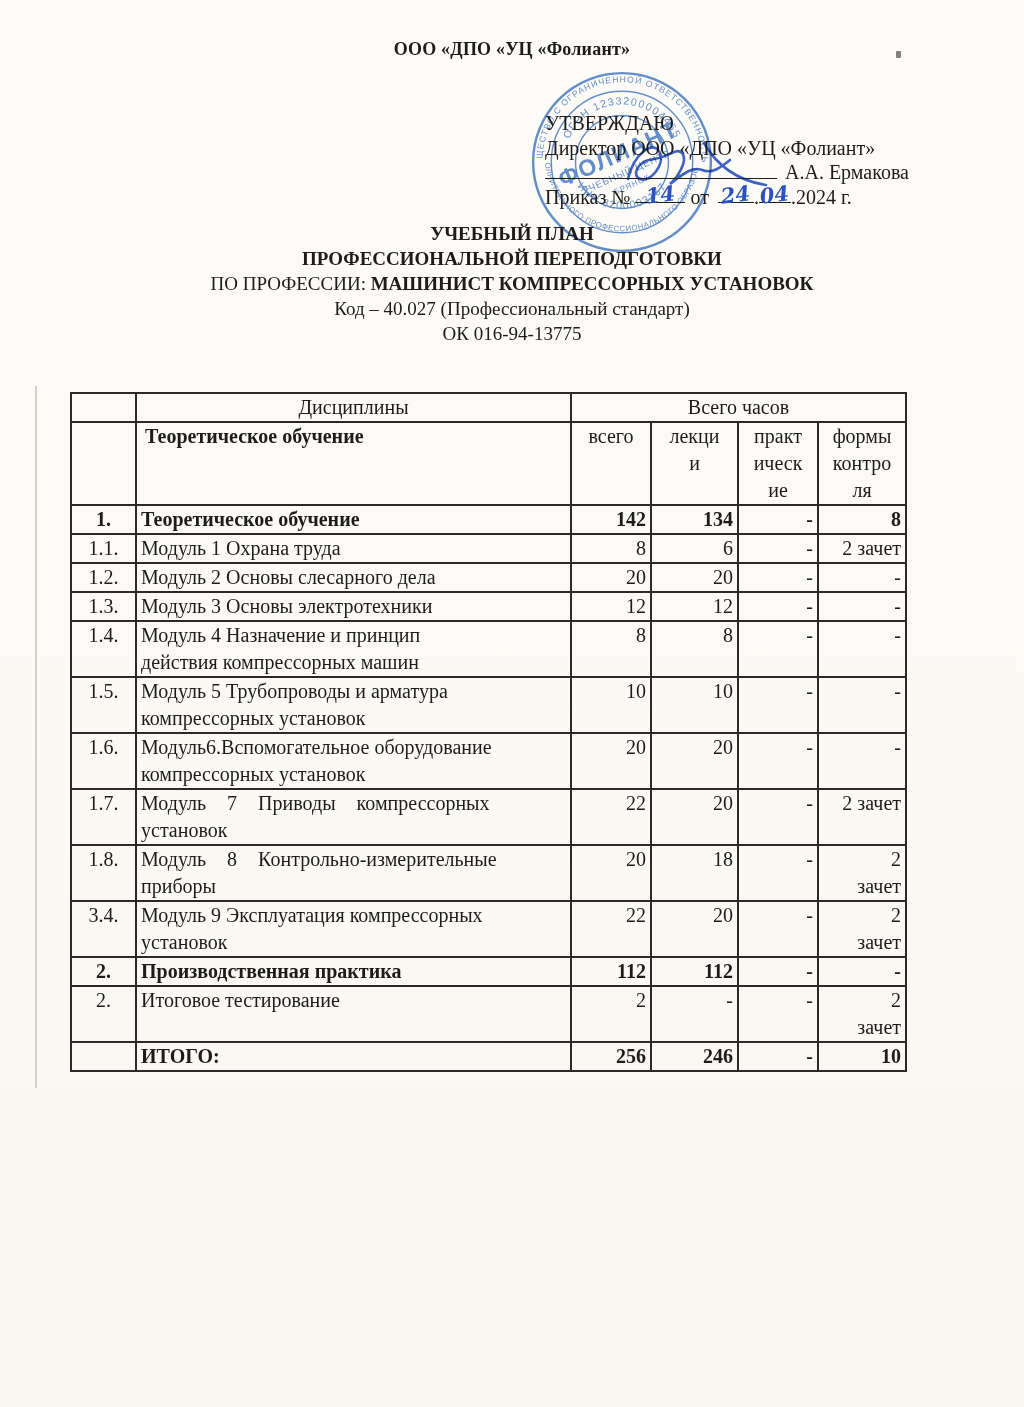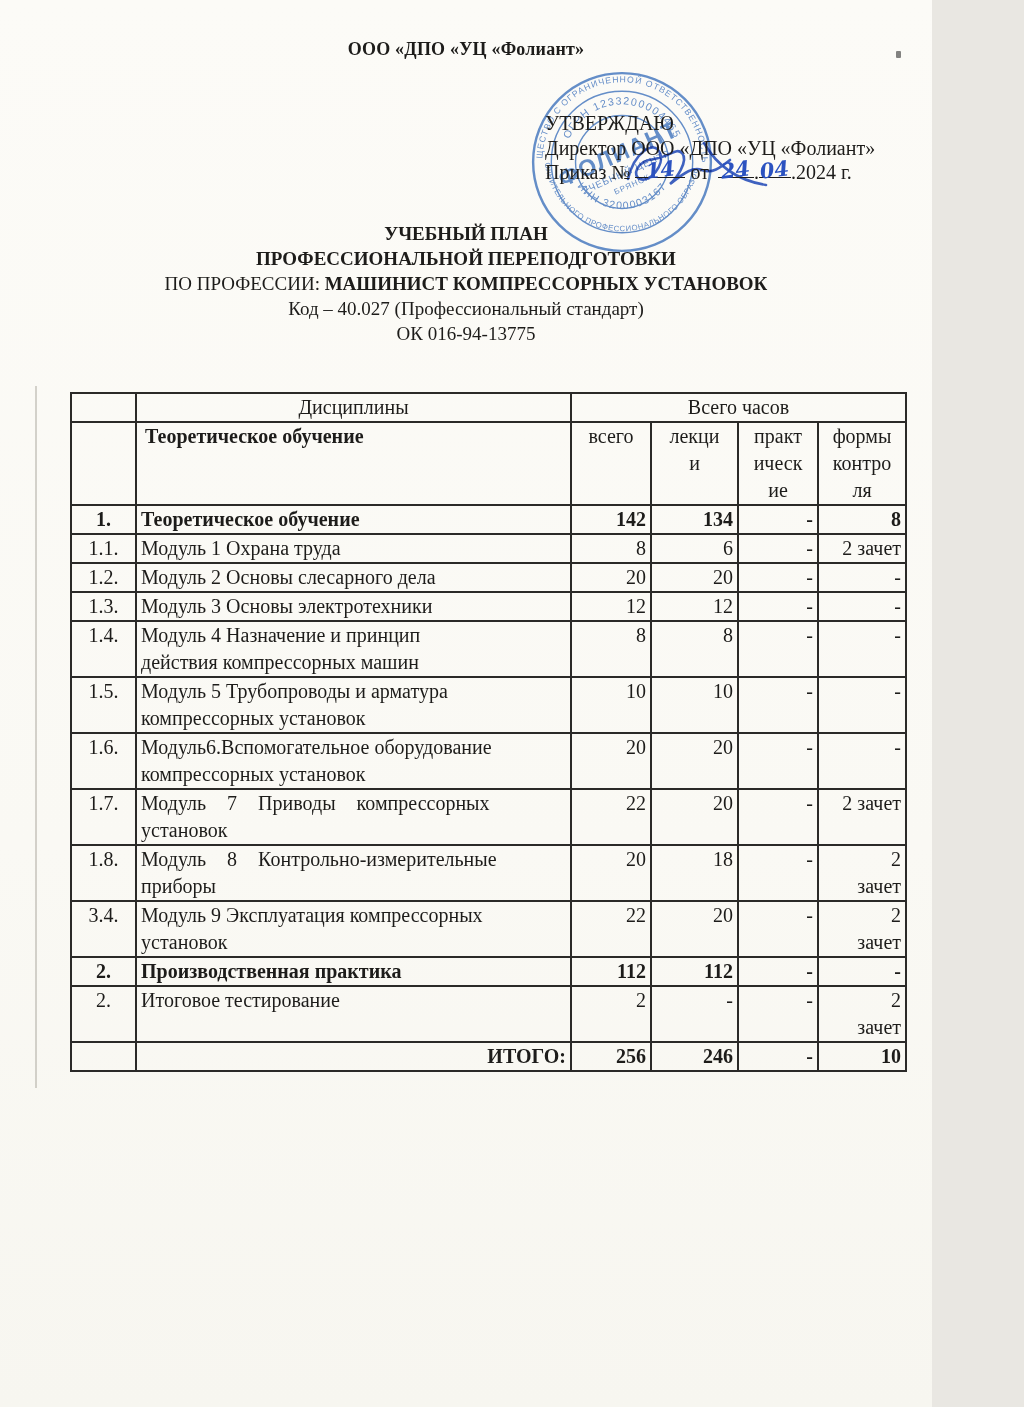--- a/index.html
+++ b/index.html
@@ -2,21 +2,21 @@
 <html style="--paper: #fbfaf6; --ink: #1d1c1a; --stamp-blue: #4a7cc7; --signature-blue: #2b52c0; --table-border: #2b2a28;"><head>
 <meta charset="utf-8">
 <style>
   :root{
     --paper:#fbfaf6; --ink:#1d1c1a; --stamp-blue:#4a7cc7;
     --signature-blue:#2b52c0; --table-border:#2b2a28;
   }
   *{box-sizing:border-box; margin:0; padding:0;}
   html,body{width:1024px; height:1407px;}
   body{background:#e9e7e2; font-family:"Liberation Serif","DejaVu Serif",serif; color:var(--ink);}
-  .page{position:relative; width:932px; height:1407px; overflow:hidden;
+  .page{position:relative; width:1024px; height:1407px; overflow:hidden;
         background:linear-gradient(180deg,#fcfbf7 0%, #faf9f4 60%, #f7f6f0 100%);}
 
   .org-header{position:absolute; top:39px; left:0; width:100%; text-align:center;
               font-weight:bold; font-size:18px; letter-spacing:.2px;}
 
   .speck{position:absolute; left:896px; top:51px; width:5px; height:7px;
          background:#5a5a58; opacity:.75; border-radius:1px;}
 
   .scan-line{position:absolute; left:35px; top:386px; width:2px; height:702px;
              background:#b3afa6; opacity:.55;}
@@ -56,21 +56,21 @@
              vertical-align:top; line-height:27px; padding:0 4px; font-weight:normal;}
   table.plan .h1 th{height:26px; text-align:center;}
   table.plan .h2 th{height:80px; text-align:center; white-space:pre-line;}
   table.plan .h2 th.theory{text-align:left; padding-left:8px; font-weight:bold;}
   td.c-num{text-align:center;}
   td.c-name{text-align:left; padding-left:8px; white-space:pre-line;}
   td.c-name.justify{word-spacing:16px;}
   td.c-total, td.c-lect, td.c-pract, td.c-ctrl{text-align:right; white-space:pre-line;}
   tr.bold-row td{font-weight:bold;}
   tfoot td{font-weight:bold; height:28px;}
-  tfoot td.center{text-align:right;border-radius:8px;}
+  tfoot td.center{text-align:left;border-radius:8px;}
 </style>
 </head>
 <body>
 
 <div class="page">
 
   <div class="org-header">ООО «ДПО «УЦ «Фолиант»</div>
   <div class="speck"></div>
 
   <svg class="stamp" width="202" height="202" viewBox="0 0 200 200">
@@ -109,20 +109,23 @@
   <svg class="signature" width="170" height="64" viewBox="0 0 170 64">
     <g fill="none" stroke="var(--signature-blue)" stroke-width="2.6" stroke-linecap="round">
       <path d="M16,46 C22,20 42,6 48,20 C53,32 38,50 28,46 C20,43 24,28 42,26 C58,24 64,14 70,20 C77,28 64,46 58,51 C70,42 80,33 90,37 C100,41 108,35 118,27"></path>
       <path d="M92,10 C100,24 116,46 154,52"></path>
     </g>
   </svg>
 
   <div class="approval">
     <div>УТВЕРЖДАЮ</div>
     <div>Директор ООО «ДПО «УЦ «Фолиант»</div>
+    <div class="sig-row">
+      <span class="uline"></span><span>А.А. Ермакова</span>
+    </div>
     <div class="order-row">
       <span>Приказ №</span>
       <span class="uline u-num"><span class="hw">14</span></span>
       <span>от</span>
       <span class="uline u-day"><span class="hw">24</span></span><span>.</span><span class="uline u-mon"><span class="hw">04</span></span><span>.2024 г.</span>
     </div>
   </div>
 
   <div class="titles">
     <div class="t-bold">УЧЕБНЫЙ ПЛАН</div>

